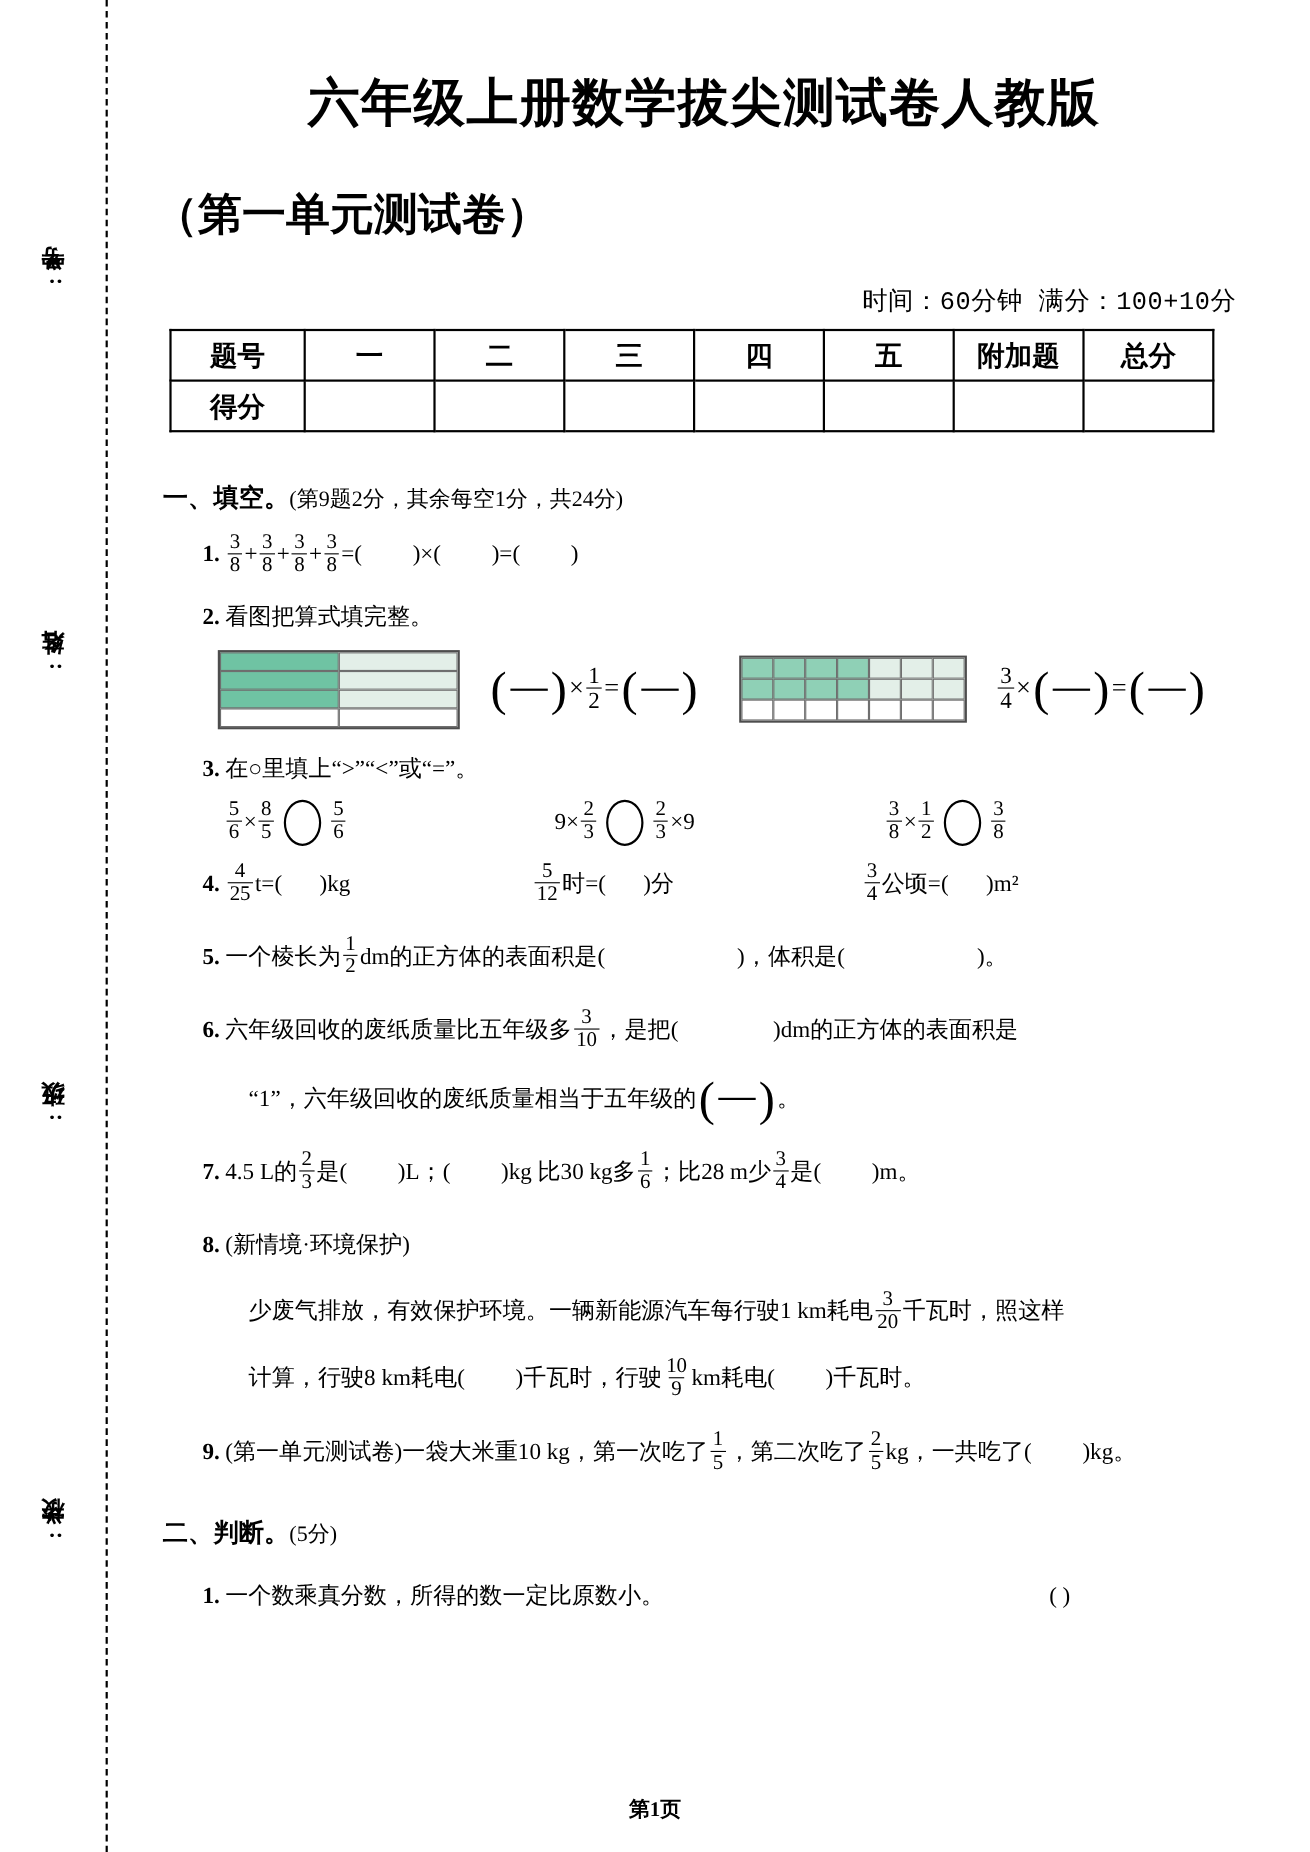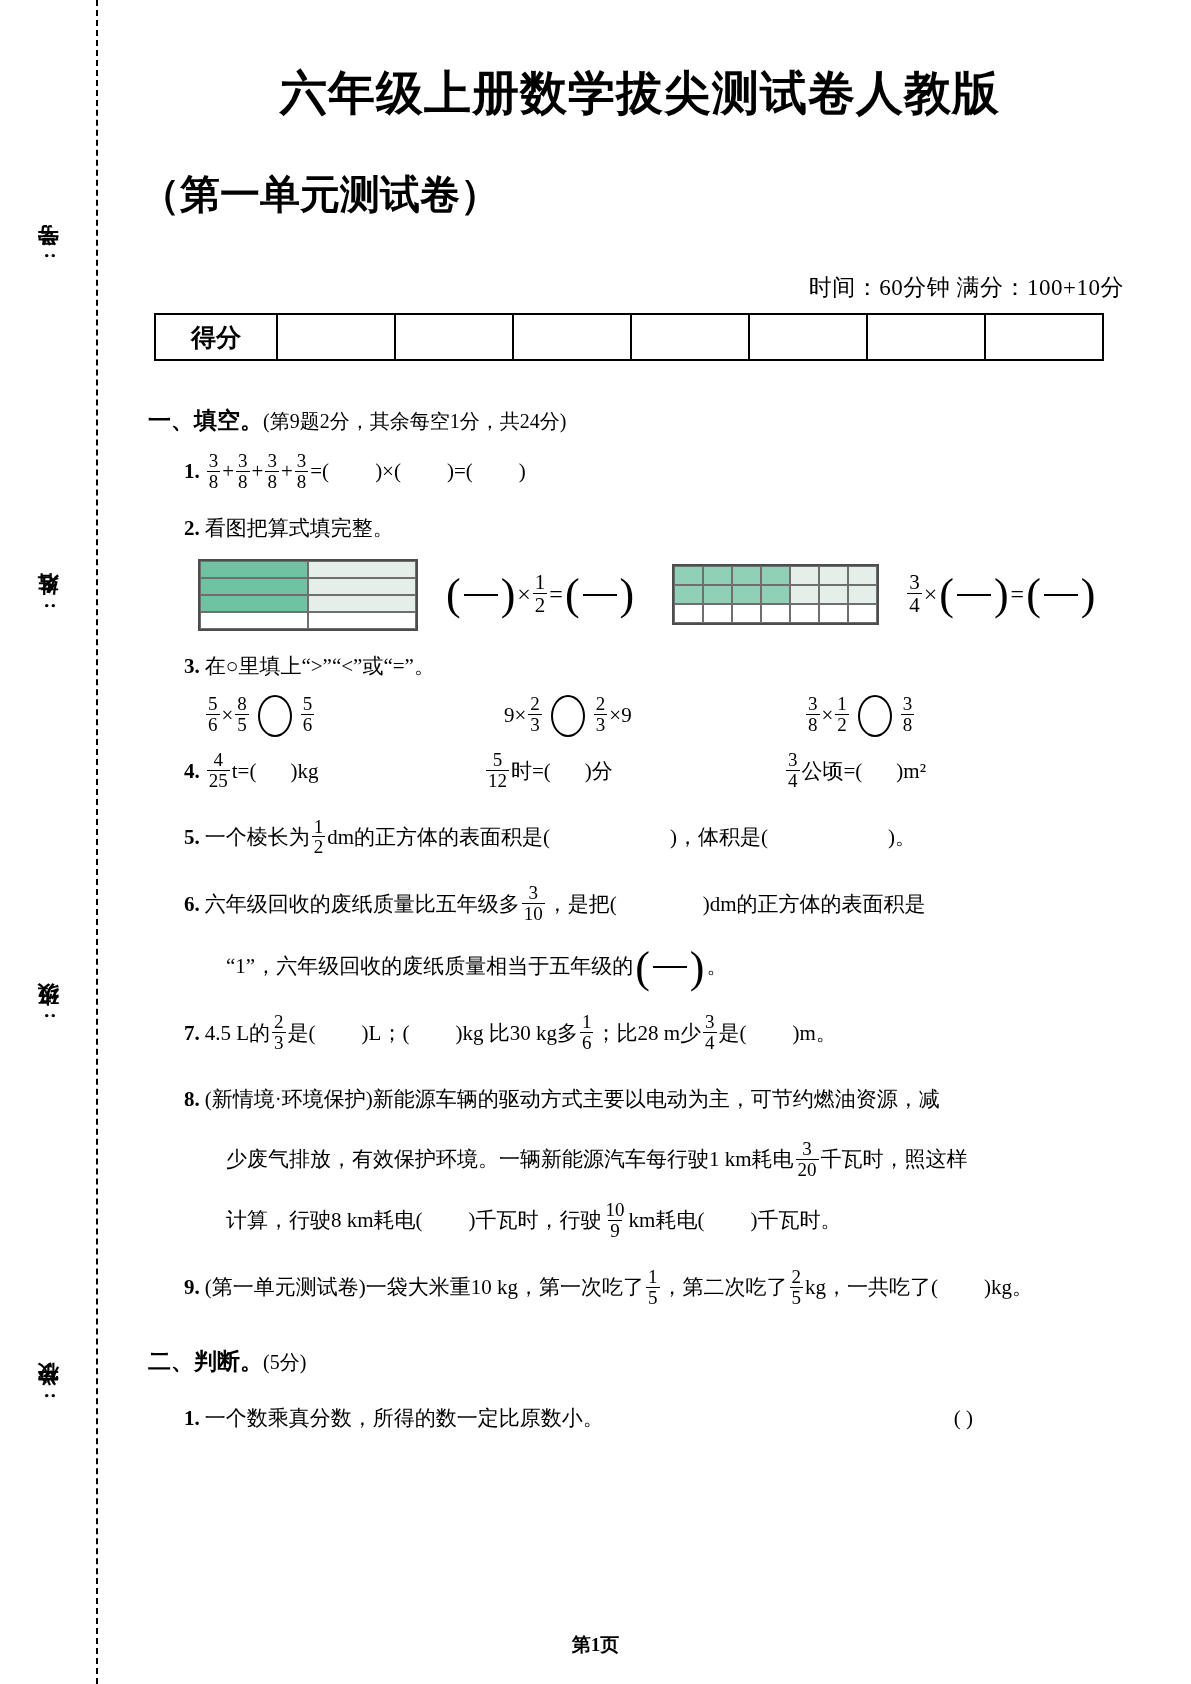--- a/index.html
+++ b/index.html
@@ -65,23 +65,23 @@
     text-align: left;
     font-size: 40px;
     font-weight: bold;
     margin-top: 42px;
     font-family: "Liberation Sans", sans-serif;
   }
 
   .timeline-row {
     text-align: right;
     font-size: 23px;
-    margin-top: 50px;
+    margin-top: 36px;
     padding-right: 16px;
-    font-family: Liberation Serif, serif;
+    font-family: Liberation Mono, monospace;
     letter-spacing: 0.5px;
   }
 
   
   table.score {
     border-collapse: collapse;
     margin-top: 10px;
     margin-left: 14px;
     width: 950px;
     table-layout: fixed;
@@ -236,20 +236,30 @@
 <div class="vlabel l4">学校:</div>
 
 <div class="sheet">
 
   <div class="title">六年级上册数学拔尖测试卷人教版</div>
   <div class="subtitle">（第一单元测试卷）</div>
   <div class="timeline-row">时间：60分钟  满分：100+10分</div>
 
   <table class="score">
     <tbody>
+        <tr>
+      <td class="lbl">题号</td>
+      <td>一</td>
+      <td>二</td>
+      <td>三</td>
+      <td>四</td>
+      <td>五</td>
+      <td>附加题</td>
+      <td>总分</td>
+    </tr>
     <tr>
       <td class="lbl">得分</td>
       <td></td>
       <td></td>
       <td></td>
       <td></td>
       <td></td>
       <td></td>
       <td></td>
     </tr>
@@ -519,21 +529,20 @@
         <span class="den">4</span>
       </span>
     <span>是(</span>
     <span class="sp"></span>
     <span>)m。</span>
   </div>
 
   <div class="q" style="margin-top:26px">
     <span class="qnum">8.</span>
     <span>(新情境·环境保护)</span>
-    <span>新能源车辆的驱动方式主要以电动为主，可节约燃油资源，减</span>
   </div>
   <div class="q" style="margin-left:86px;margin-top:20px">
     <span>少废气排放，有效保护环境。一辆新能源汽车每行驶1 km耗电</span>
     <span class="fr">
         <span class="num">3</span>
         <span class="den">20</span>
       </span>
     <span>千瓦时，照这样</span>
   </div>
   <div class="q" style="margin-left:86px;margin-top:20px">

